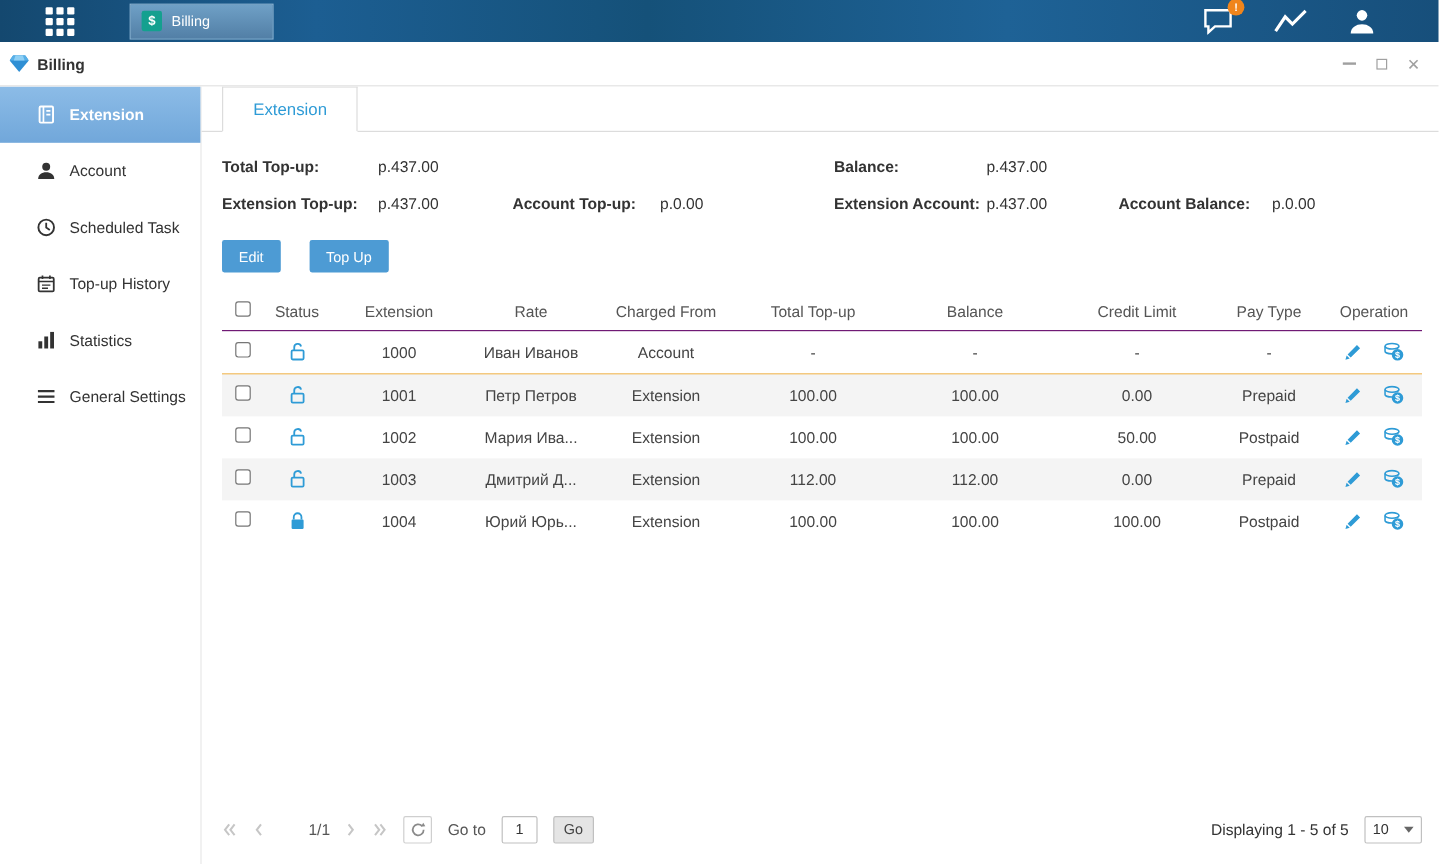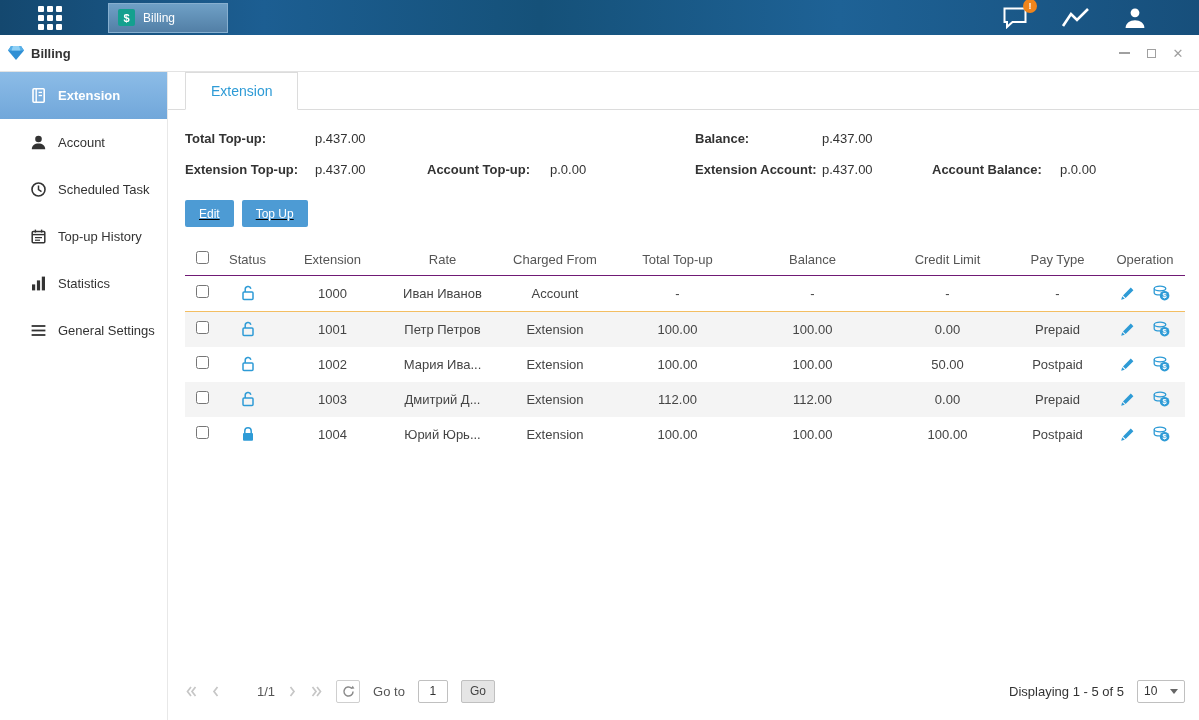--- a/index.html
+++ b/index.html
@@ -43,21 +43,21 @@
 
   .tabbar { height:38px; flex:0 0 38px; border-bottom:1px solid #DCDCDC; display:flex; align-items:flex-end; padding-left:17px; }
   .tab { height:38px; padding:0 25px; display:flex; align-items:center; margin-bottom:-1px;
     border:1px solid #DCDCDC; border-bottom:1px solid #fff; background:#fff; color:#2E9BD6; font-size:14px; cursor:pointer; }
 
   .summary { padding:20px 0 0 17px; display:grid; row-gap:13px; font-size:13px; color:#333;
     grid-template-columns:130px 112px 123px 145px 127px 110px 128px 1fr; align-items:center; }
   .summary .lbl { font-weight:bold; }
   .summary span { line-height:18px; }
 
-  .actions { padding:21px 17px 0; display:flex; gap:8px;text-decoration:underline; }
+  .actions { padding:21px 17px 0; display:flex; gap:24px; }
   .btn-blue { background:#4D9BD4; color:#fff; border:none; border-radius:2px; font-size:12px; height:27px;
     padding:0 14px; cursor:pointer; font-family:inherit; }
 
   .table-wrap { padding:17px 14px 0 17px; }
   table { width:100%; border-collapse:collapse; table-layout:fixed; font-size:13px; color:#444; }
   thead th { height:31px; font-weight:normal; color:#555; border-bottom:1px solid #701a75; text-align:center; }
   tbody td { height:35px; text-align:center; }
   tbody tr:nth-child(even) { background:#F4F4F4; }
   tr.row-hover td { border-top:1px solid #F3BE62; border-bottom:1px solid #F3BE62; }
   input[type=checkbox] { width:13px; height:13px; accent-color:#2E9BD6; cursor:pointer; }

